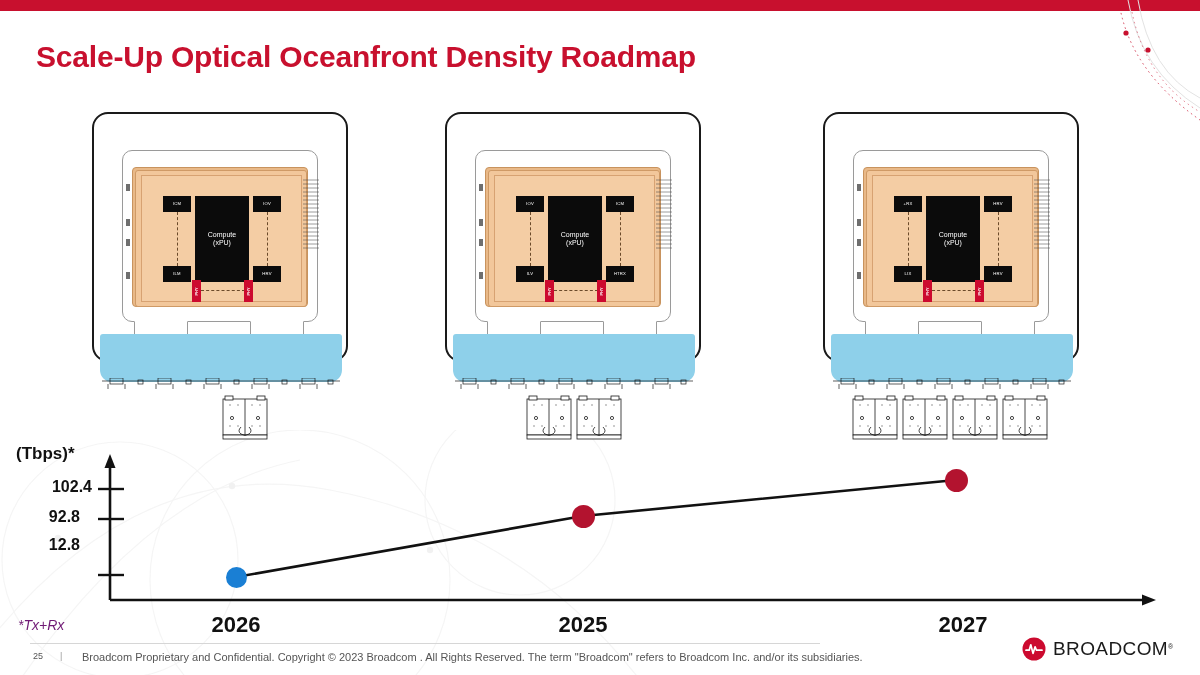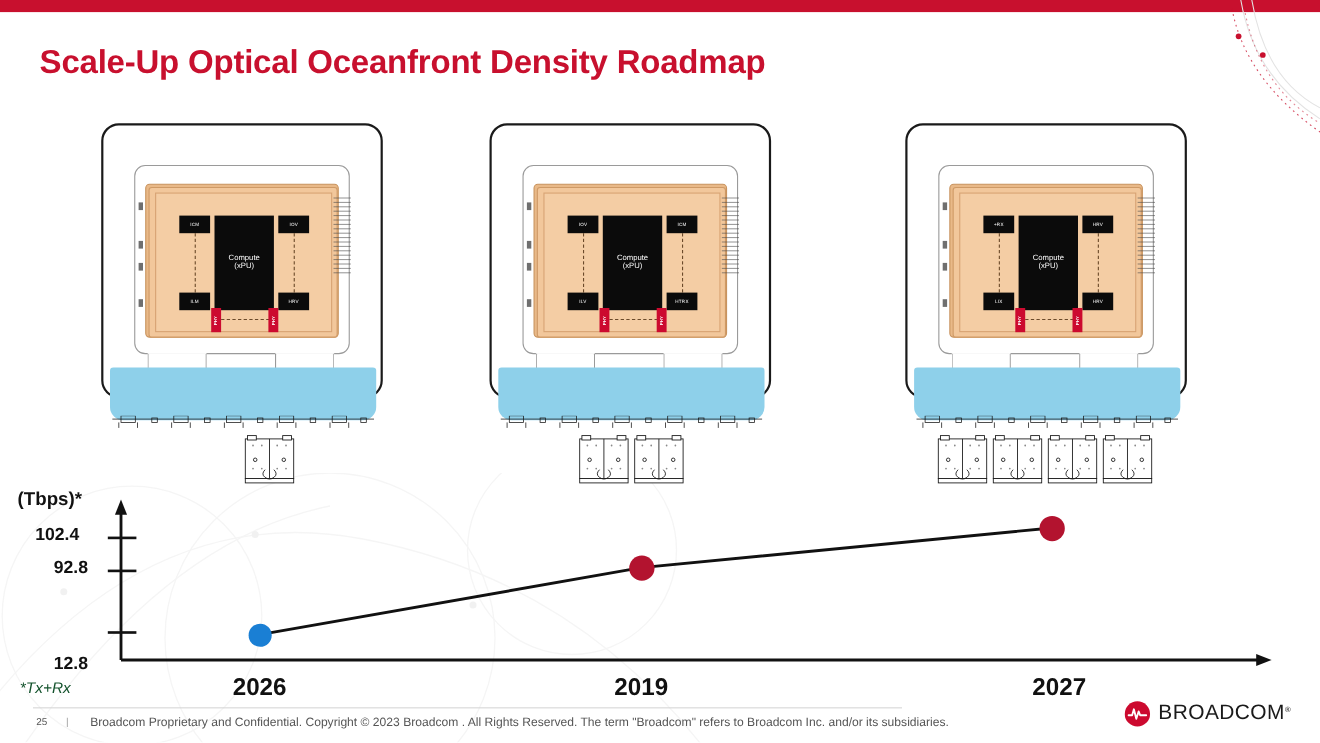--- a/index.html
+++ b/index.html
@@ -183,21 +183,21 @@
     position: absolute; left: 16px; top: 444px;
     font-size: 17px; font-weight: bold; color: #111;
   }
   .y-tick-label {
     position: absolute; right: 0; text-align: right;
     font-size: 16px; font-weight: bold; color: #111;
     width: 72px;
   }
   .footnote {
     position: absolute; left: 18px; top: 617px;
-    font-size: 14px; font-style: italic; color: #14532d;
+    font-size: 14px; font-style: italic; color: #701a75;
   }
   .x-label {
     position: absolute; top: 612px;
     font-size: 22px; font-weight: bold; color: #111;
     text-align: center; width: 120px;
   }
   .dot { position: absolute; border-radius: 50%; }
 
   
   .footer-line {
@@ -694,23 +694,23 @@
           <circle cx="17" cy="32" r=".8"></circle>
         <circle cx="31" cy="32" r=".8"></circle>
           <circle cx="39" cy="32" r=".8"></circle>
       </g>
     </svg>
   </div>
 </div>
 
 <div class="y-axis-title">(Tbps)*</div>
 
-<div class="y-tick-label" style="left:0; top:478px;">102.4</div>
+<div class="y-tick-label" style="left:20px; top:478px;">102.4</div>
 <div class="y-tick-label" style="left:8px; top:508px;">92.8</div>
-<div class="y-tick-label" style="left:8px; top:595px;">12.8</div>
+<div class="y-tick-label" style="left:8px; top:536px;">12.8</div>
 
 <svg class="chart" viewBox="0 0 1200 200">
 
   <line x1="110" y1="160" x2="110" y2="24" stroke="#111" stroke-width="2.6"></line>
   <polygon points="110,14 104.5,28 115.5,28" fill="#111"></polygon>
 
   <line x1="110" y1="160" x2="1145" y2="160" stroke="#111" stroke-width="2.6"></line>
   <polygon points="1156,160 1142,154.5 1142,165.5" fill="#111"></polygon>
 
   <line x1="98" y1="49" x2="124" y2="49" stroke="#111" stroke-width="2.4"></line>
@@ -720,21 +720,21 @@
   <polyline points="236,137 583,76 956,40" fill="none" stroke="#111" stroke-width="2.6"></polyline>
 </svg>
 
 <div class="dot" style="left:226px; top:567px; width:21px; height:21px; background:#1a7fd4;"></div>
 <div class="dot" style="left:572px; top:505px; width:23px; height:23px; background:#b3132f;"></div>
 <div class="dot" style="left:945px; top:469px; width:23px; height:23px; background:#b3132f;"></div>
 
 <div class="footnote">*Tx+Rx</div>
 
 <div class="x-label" style="left:176px;">2026</div>
-<div class="x-label" style="left:523px;">2019</div>
+<div class="x-label" style="left:523px;">2025</div>
 <div class="x-label" style="left:903px;">2027</div>
 
 <div class="footer-line"></div>
 <div class="page-num">25</div>
 <div class="page-sep">|</div>
 <div class="copyright">Broadcom Proprietary and Confidential.  Copyright © 2023 Broadcom .  All Rights Reserved. The term "Broadcom" refers to Broadcom Inc. and/or its subsidiaries.</div>
 
 <div class="logo">
   <svg width="24" height="24" viewBox="0 0 24 24">
     <circle cx="12" cy="12" r="11.5" fill="#cc0a2f"></circle>

